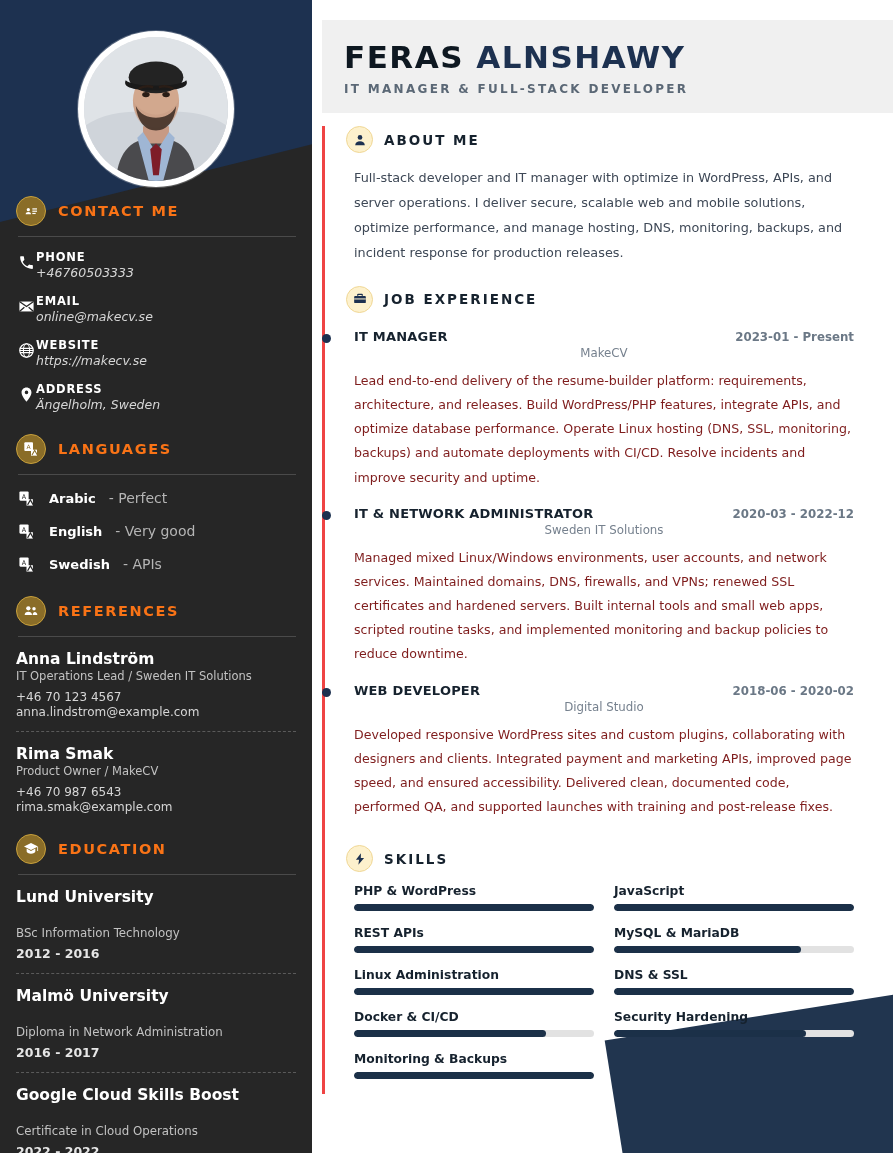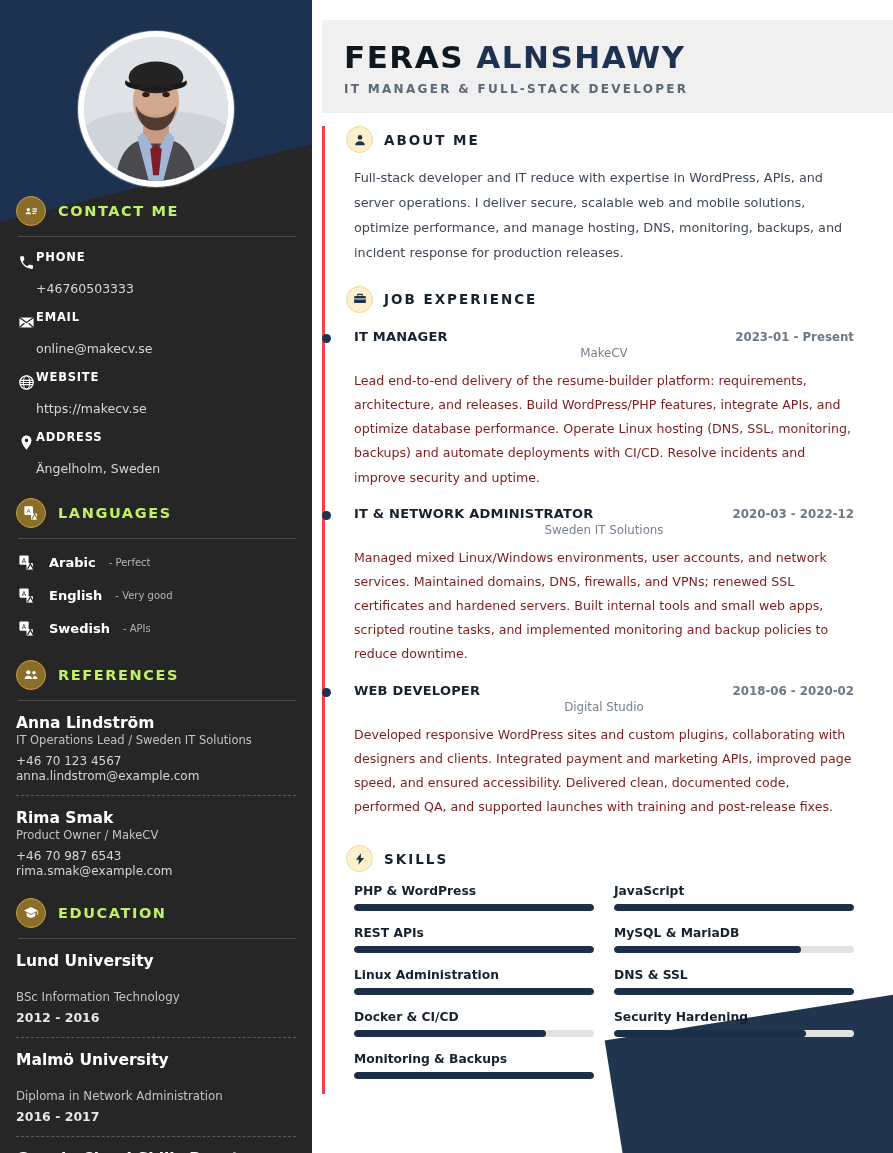--- a/index.html
+++ b/index.html
@@ -50,36 +50,36 @@
   .sec-head { display: flex; align-items: center; gap: 12px; margin-bottom: 10px; }
   .sec-badge {
     width: 30px; height: 30px; border-radius: 50%;
     background: #8a6d28;
     border: 1px solid #c9a13c;
     display: flex; align-items: center; justify-content: center;
     flex: 0 0 auto;
   }
   .sec-badge svg { width: 16px; height: 16px; fill: #ffffff; }
   .sec-title {
-    color: #bef264; font-size: 14.5px; font-weight: 700;
+    color: #f97316; font-size: 14.5px; font-weight: 700;
     letter-spacing: 1.6px; text-transform: uppercase;
   }
   .sec-rule { height: 1px; background: #4a4a4a; margin: 9px 0 13px 2px; }
 
   .contact-row { display: flex; align-items: flex-start; gap: 0; margin-bottom: 14px; }
   .contact-ico { width: 20px; height: 20px; flex: 0 0 auto; margin-top: 2px; display:flex; align-items:center; justify-content:center;}
   .contact-ico svg { width: 17px; height: 17px; fill: #ffffff; }
   .contact-label { color: #ffffff; font-size: 11.5px; font-weight: 700; letter-spacing: 0.8px; text-transform: uppercase; }
-  .contact-value { color: #d6d6d6; font-size: 12.5px; margin-top: 17px; }
+  .contact-value { color: #d6d6d6; font-size: 12.5px; margin-top: 1px; font-style: italic; }
 
   .lang-row { display: flex; align-items: center; gap: 13px; margin-bottom: 13px; }
   .lang-ico { width: 20px; height: 20px; flex: 0 0 auto; display:flex; align-items:center; justify-content:center;}
   .lang-ico svg { width: 17px; height: 17px; fill: #ffffff; }
   .lang-name { color: #ffffff; font-size: 13px; font-weight: 700; }
-  .lang-level { color: #b5b5b5; font-size: 10px; text-align: right; }
+  .lang-level { color: #b5b5b5; font-size: 14px; text-align: right; }
 
   .ref-item { margin-bottom: 6px; }
   .ref-name { color: #ffffff; font-size: 15.5px; font-weight: 700; }
   .ref-role { color: #c2c2c2; font-size: 11.5px; margin-top: 1px; }
   .ref-phone { color: #d6d6d6; font-size: 12px; margin-top: 7px; }
   .ref-email { color: #d6d6d6; font-size: 12px; margin-top: 1px; }
   .dashed { border-top: 1px dashed #5a5a5a; margin: 12px 0 13px 0; }
 
   .edu-item { margin-bottom: 4px; }
   .edu-school { color: #ffffff; font-size: 15.5px; font-weight: 700; }
@@ -369,21 +369,21 @@
 
         <div class="m-sec-head">
           <span class="m-badge">
             <svg viewBox="0 0 24 24">
                 <circle cx="12" cy="7.5" r="4"></circle>
                 <path d="M3.8 21c0-4.4 3.6-7 8.2-7s8.2 2.6 8.2 7z"></path>
               </svg>
           </span>
           <span class="m-title">ABOUT ME</span>
         </div>
-        <p class="about-text">Full-stack developer and IT reduce with expertise in WordPress, APIs, and server operations. I deliver secure, scalable web and mobile solutions, optimize performance, and manage hosting, DNS, monitoring, backups, and incident response for production releases.</p>
+        <p class="about-text">Full-stack developer and IT manager with optimize in WordPress, APIs, and server operations. I deliver secure, scalable web and mobile solutions, optimize performance, and manage hosting, DNS, monitoring, backups, and incident response for production releases.</p>
 
         <div class="exp-block">
           <div class="m-sec-head">
             <span class="m-badge">
               <svg viewBox="0 0 24 24">
                   <path d="M9 3h6a2 2 0 012 2v1.5h-2.2V5.2H9.2V6.5H7V5a2 2 0 012-2z"></path>
                   <rect x="2" y="7" width="20" height="12" rx="1.6"></rect>
                   <rect x="2" y="11" width="20" height="1.8" fill="#fdf1cd"></rect>
                 </svg>
             </span>

